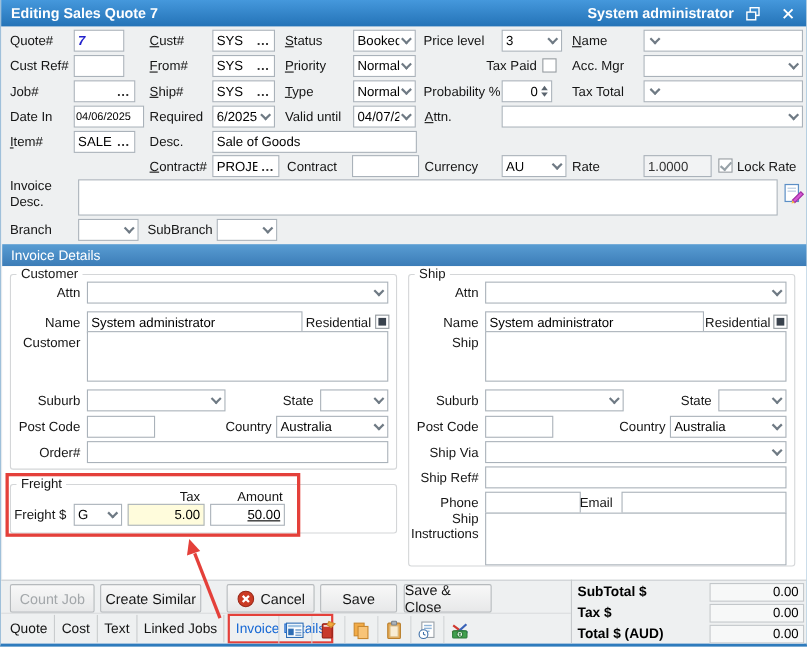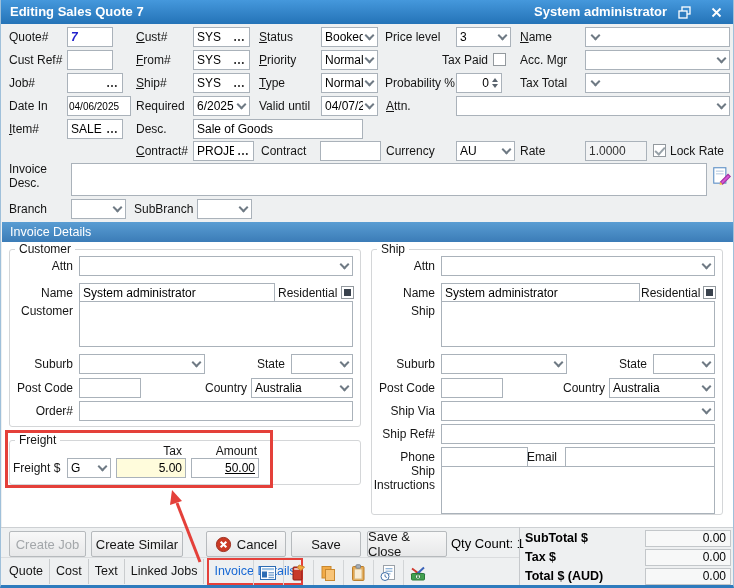--- a/index.html
+++ b/index.html
@@ -181,21 +181,21 @@
       <span class="sv"></span>
       <span class="chev"></span>
     </div>
 
   <div class="lbl mn" style="left:8px;top:119px;">Item#</div>
   <div class="box" style="left:66px;top:119px;width:56px;">
       <span class="sv">SALE</span>
       <span class="ell">…</span>
     </div>
   <div class="lbl" style="left:135px;top:119px;">Desc.</div>
-  <div class="box" style="left:192px;top:119px;width:170px;">
+  <div class="box" style="left:192px;top:119px;width:186px;">
       <span class="sv">Sale of Goods</span>
     </div>
 
   <div class="lbl mn" style="left:135px;top:141px;">Contract#</div>
   <div class="box" style="left:192px;top:141px;width:61px;">
       <span class="sv">PROJEC</span>
       <span class="ell">…</span>
     </div>
   <div class="lbl" style="left:260px;top:141px;">Contract</div>
   <div class="box" style="left:319px;top:141px;width:61px;"></div>
@@ -331,39 +331,38 @@
       <span class="sv num">5.00</span>
     </div>
   <div class="box" style="left:190px;top:458px;width:68px;text-decoration:underline;">
       <span class="sv num">50.00</span>
     </div>
 
   <div class="redbox"></div>
 
   <div class="footer"></div>
   <div class="btn dis" style="left:8px;width:77px;">
-      <span>Create Job</span>
+      <span>Count Job</span>
     </div>
   <div class="btn" style="left:90px;width:92px;">
       <span>Create Similar</span>
     </div>
   <div class="btn" style="left:205px;width:80px;">
     <svg width="17" height="17" viewBox="0 0 18 18">
         <circle cx="9" cy="9" r="7.5" fill="#cb3a24" stroke="#99291a"></circle>
         <path d="M6 6 L12 12 M12 6 L6 12" stroke="#fff" stroke-width="2.2"></path>
       </svg>
     <span>Cancel</span>
   </div>
   <div class="btn" style="left:290px;width:70px;">
       <span>Save</span>
     </div>
   <div class="btn" style="left:366px;width:80px;">
       <span>Save &amp; Close</span>
     </div>
-  <div class="qtylbl">Qty Count: 1</div>
   <div class="vline"></div>
   <div class="hline2"></div>
 
   <div class="tot-lbl" style="top:529px;">SubTotal $</div>
   <div class="tot-val" style="top:530px;">0.00</div>
   <div class="tot-lbl" style="top:548px;">Tax $</div>
   <div class="tot-val" style="top:549px;">0.00</div>
   <div class="tot-lbl" style="top:567px;">Total $ (AUD)</div>
   <div class="tot-val" style="top:568px;">0.00</div>
 

